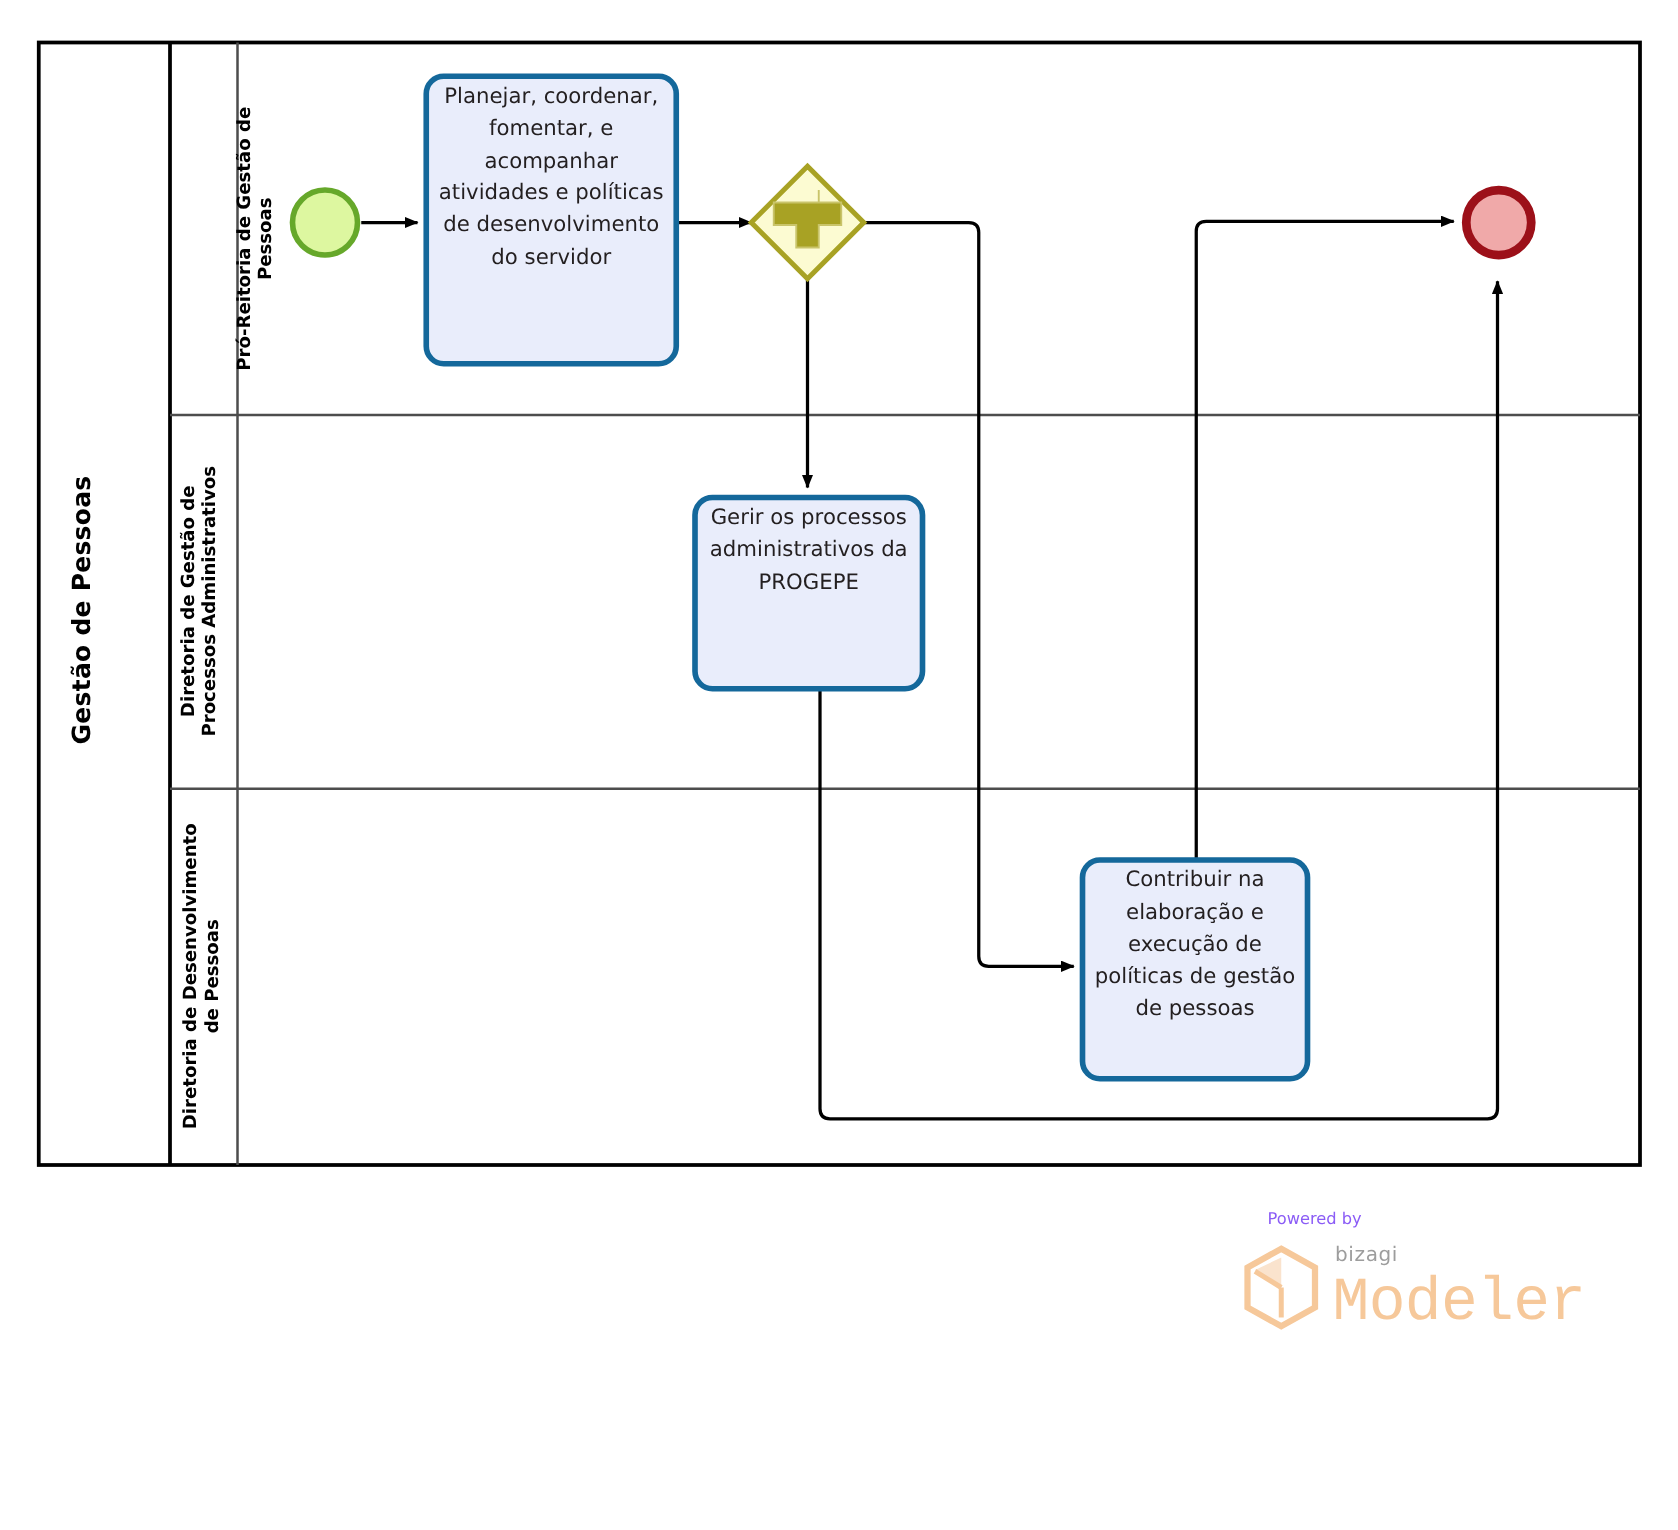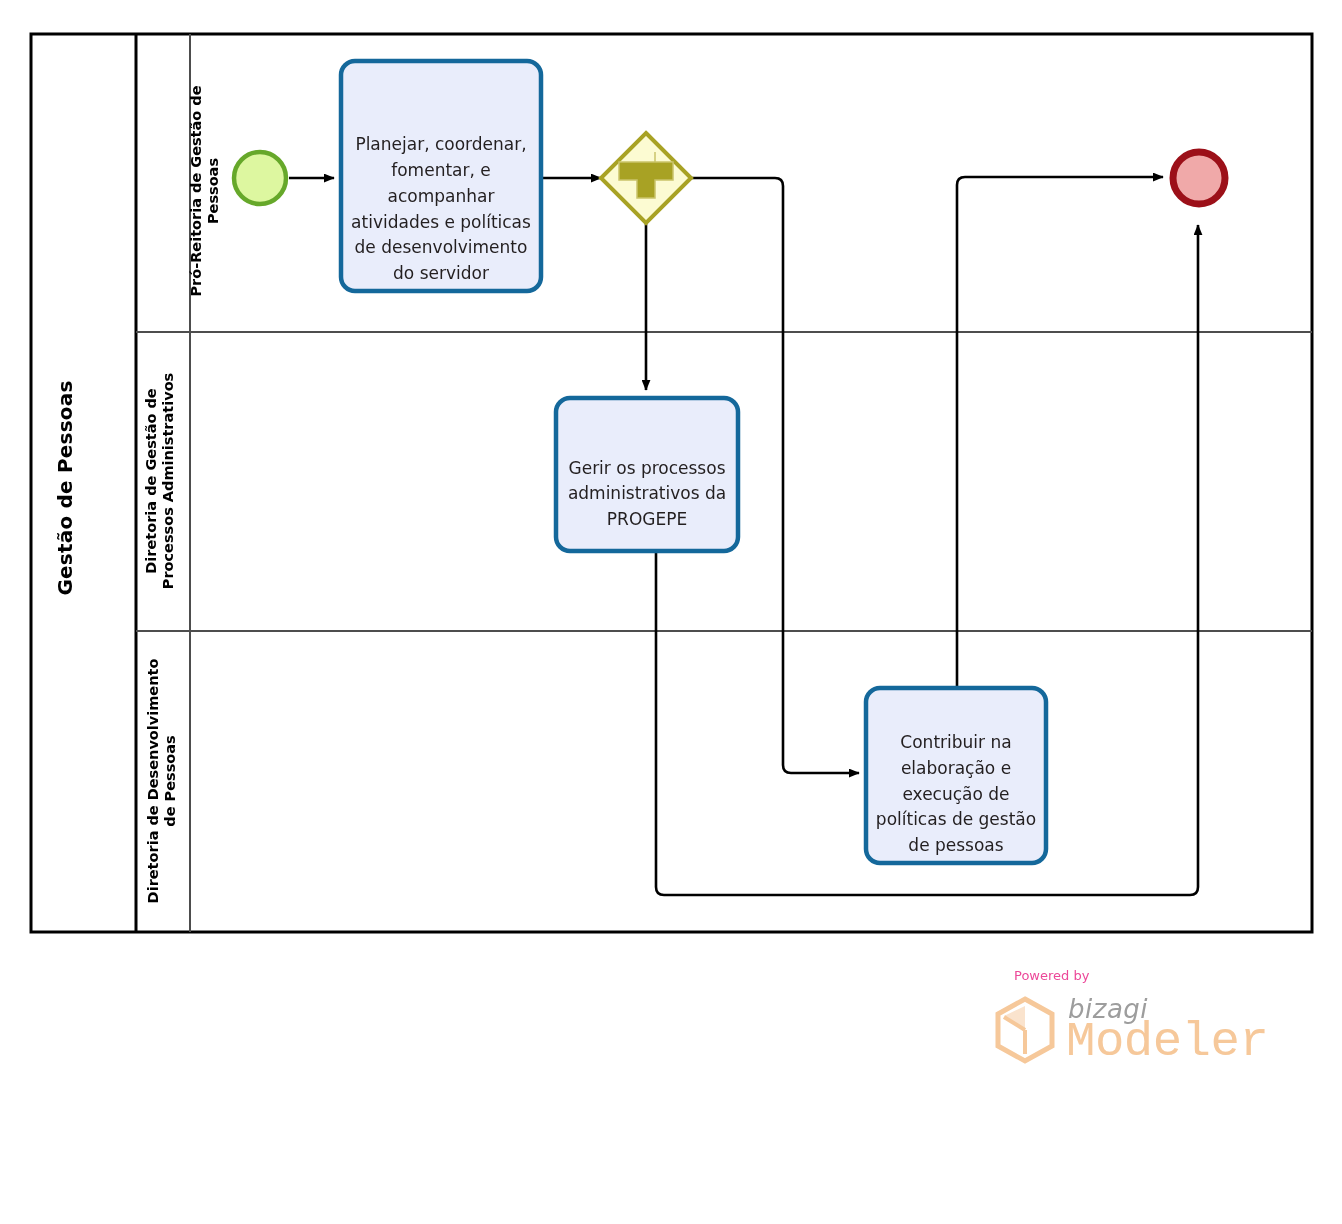--- a/index.html
+++ b/index.html
@@ -46,57 +46,56 @@
     font-size: 14.5px;
   }
   
   .task-label {
     position: absolute;
     color: #231f20;
     text-align: center;
     font-size: 17px;
     line-height: 1.52;
     display: flex;
-    align-items: flex-end;
+    align-items: flex-start;
     justify-content: center;
     pointer-events: none;
   }
   .task-label span { display: block; width: 100%; }
   
   .watermark {
     position: absolute;
     left: 968px;
     top: 968px;
     width: 290px;
     height: 110px;
   }
   .wm-powered {
     position: absolute;
     left: 46px;
     top: 0px;
     font-size: 13px;
-    color: #ec4899;
+    color: #8b5cf6;
     font-family: "DejaVu Sans", "Liberation Sans", sans-serif;
   }
   .wm-hex {
     position: absolute;
     left: 26px;
     top: 28px;
     width: 62px;
     height: 68px;
   }
   .wm-bizagi {
     position: absolute;
     left: 100px;
     top: 26px;
-    font-size: 26px;
+    font-size: 16px;
     color: #9d9d9d;
     letter-spacing: 0.5px;
     font-family: "DejaVu Sans", "Liberation Sans", sans-serif;
-    font-style: italic;
   }
   .wm-modeler {
     position: absolute;
     left: 98px;
     top: 46px;
     font-size: 49px;
     color: #f6c89a;
     letter-spacing: -0.5px;
     font-family: Liberation Mono, monospace;
   }

